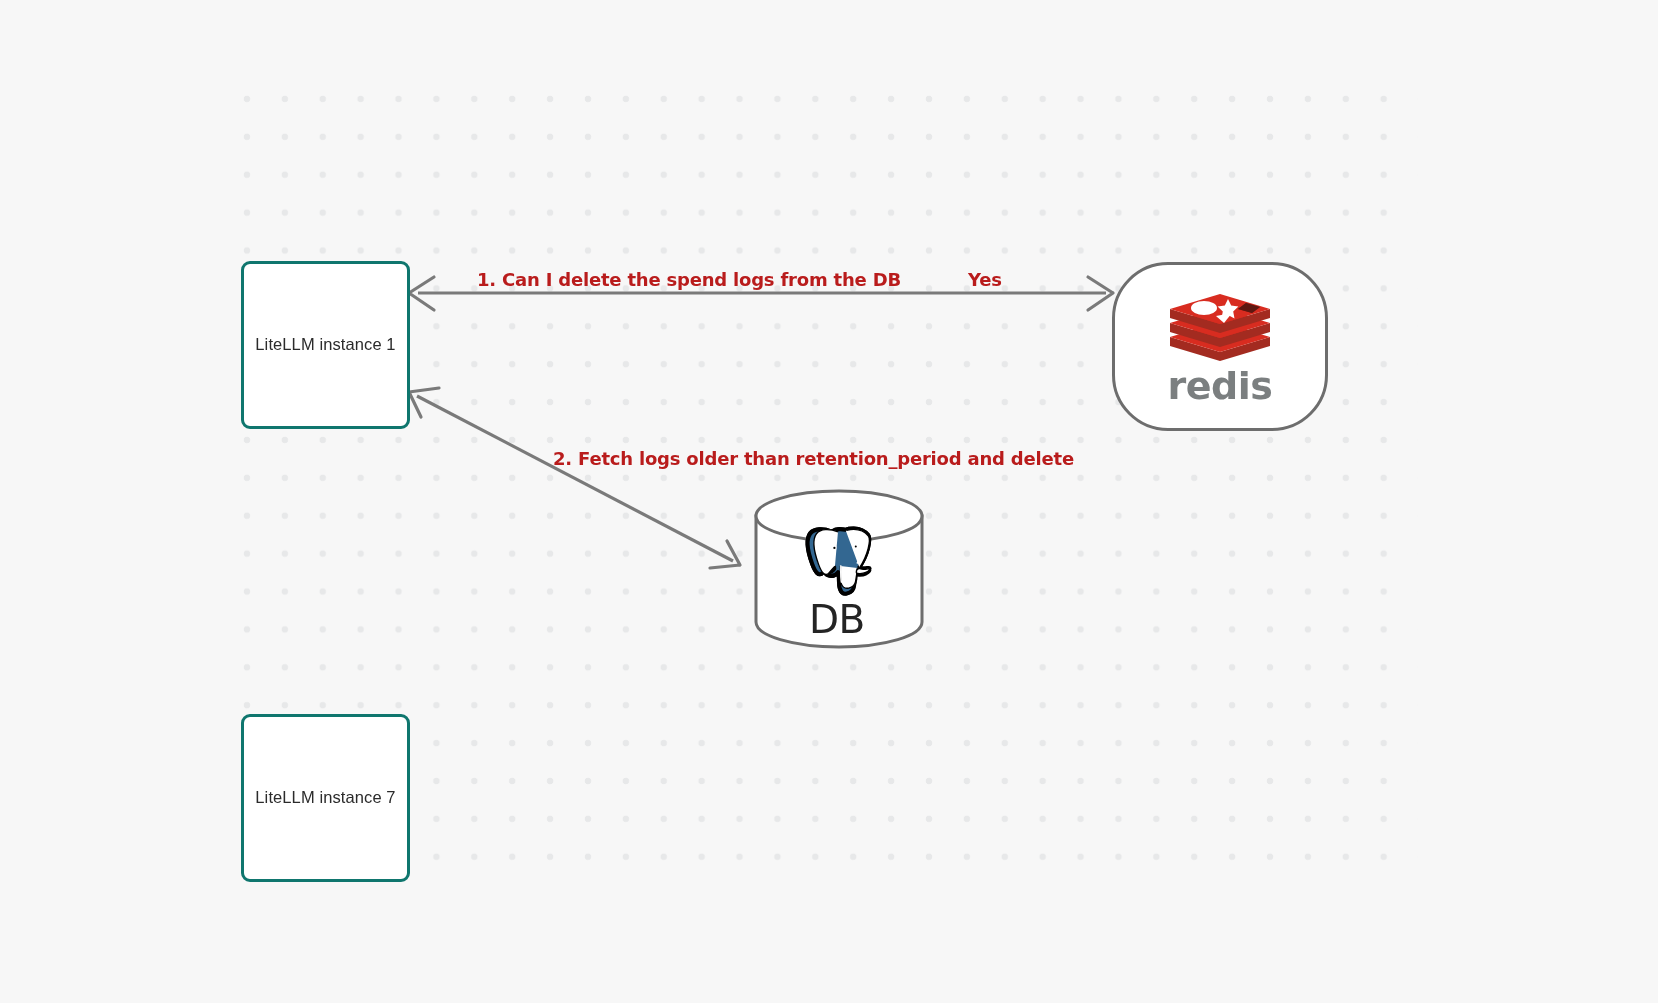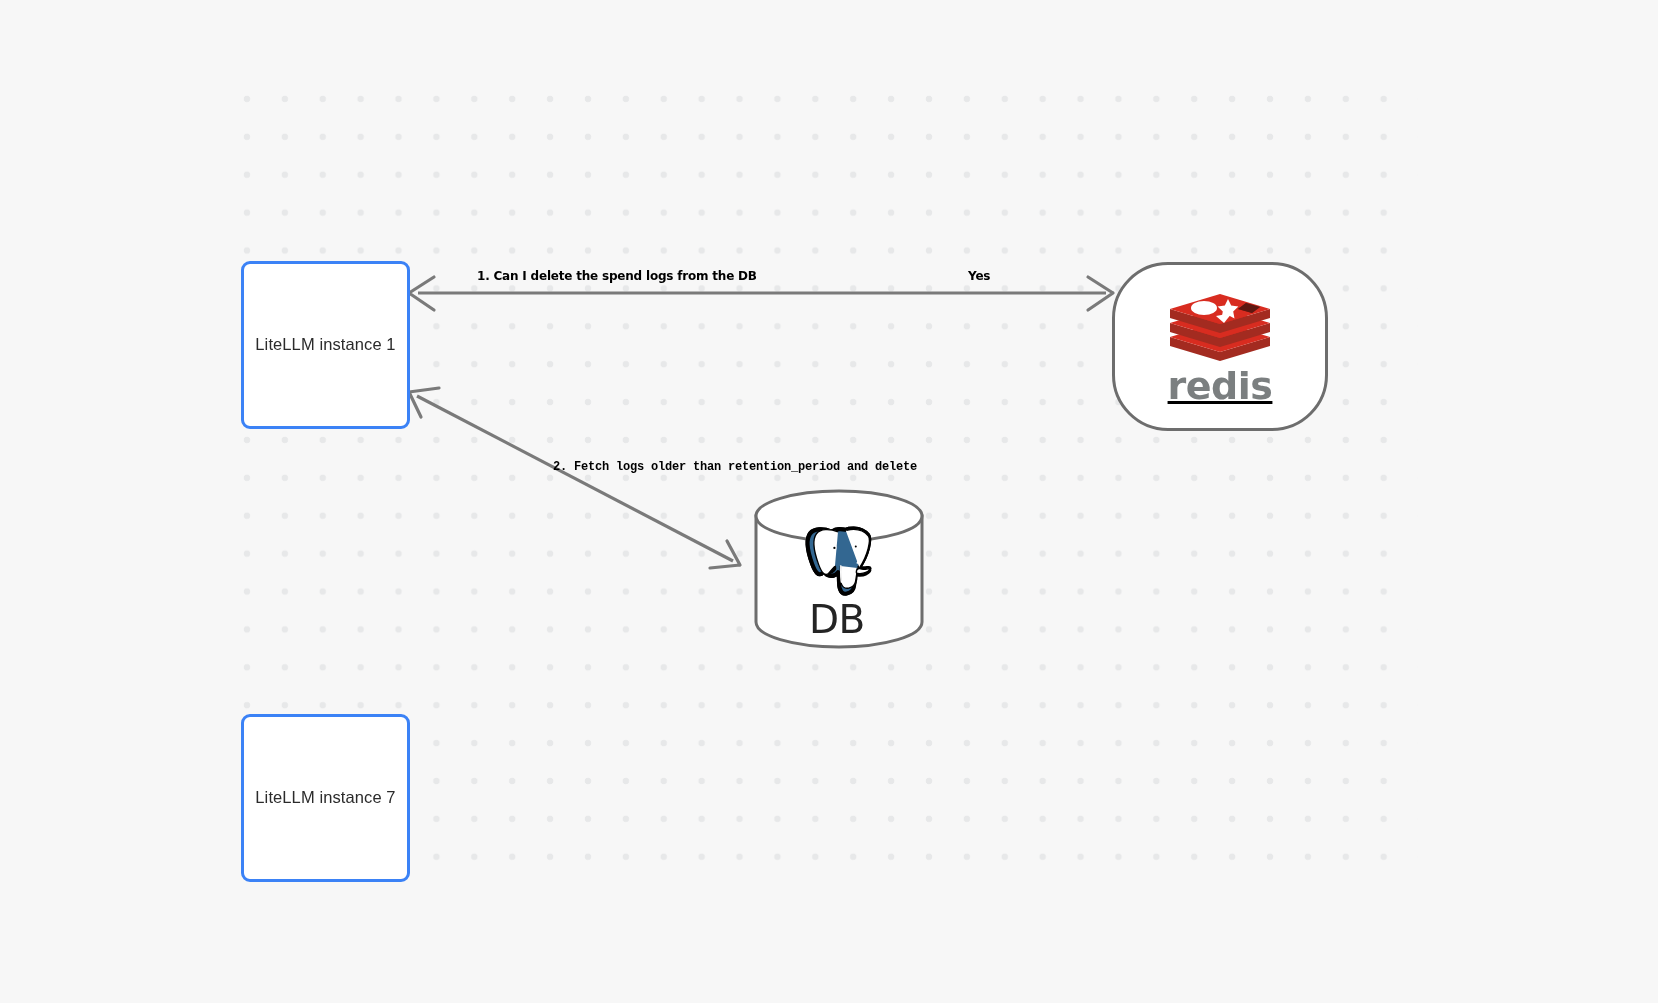--- a/index.html
+++ b/index.html
@@ -35,21 +35,21 @@
   }
 
   
   .node {
     position: absolute;
     box-sizing: border-box;
     background: #ffffff;
   }
 
   .llm-box {
-    border: 3px solid #3b82f6;
+    border: 3px solid #0f766e;
     border-radius: 9px;
     display: flex;
     align-items: center;
     justify-content: center;
   }
   .llm-label {
     font-size: 16.5px;
     color: #2b2b2b;
     letter-spacing: 0.1px;
     font-family: "Liberation Sans", sans-serif;
@@ -67,21 +67,20 @@
     top: 262px;
     width: 216px;
     height: 169px;
     border: 3px solid #6d6d6d;
     border-radius: 56px;
     display: flex;
     flex-direction: column;
     align-items: center;
     justify-content: center;
     gap: 2px;
-    text-decoration: underline;
   }
   .redis-logo-wrap {
     width: 108px;
     height: 74px;
     position: relative;
     margin-bottom: 2px;
   }
   .redis-word {
     font-family: "DejaVu Sans", sans-serif;
     font-size: 38px;
@@ -132,28 +131,28 @@
     width: 1658px;
     height: 1003px;
     pointer-events: none;
   }
 
   
   .edge-label {
     position: absolute;
     font-family: "DejaVu Sans", sans-serif;
     font-weight: 700;
-    font-size: 12px;
-    color: #000000;
+    font-size: 18px;
+    color: #b91c1c;
     white-space: nowrap;
     letter-spacing: -0.2px;
   }
   #label-1-main { left: 477px; top: 269px; }
   #label-1-yes  { left: 968px; top: 269px; }
-  #label-2-main { left: 553px; top: 460px; font-family: Liberation Mono, monospace; }
+  #label-2-main { left: 553px; top: 448px; }
 </style>
 </head>
 <body>
 
 <div id="canvas">
 
   <div id="dot-grid"></div>
 
   <svg id="edges" viewBox="0 0 1658 1003" xmlns="http://www.w3.org/2000/svg">
       redis (horizontal) --&gt;

